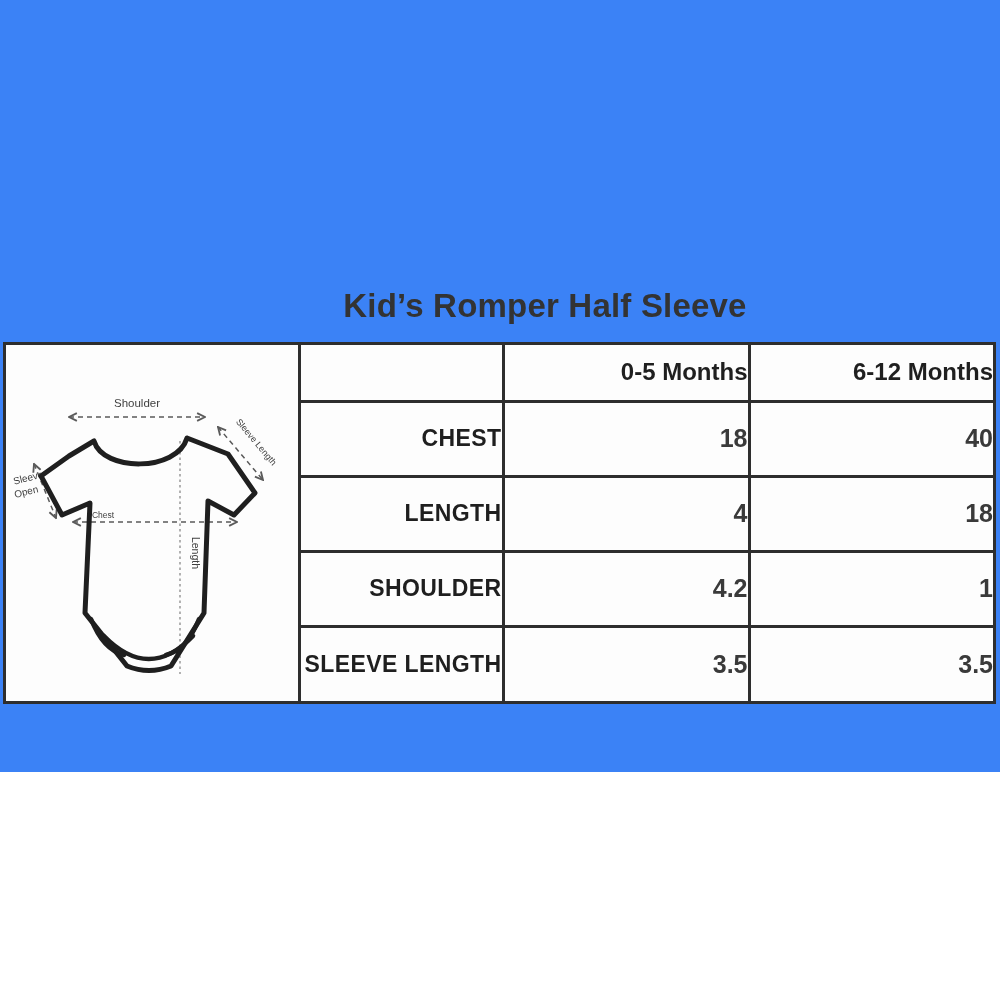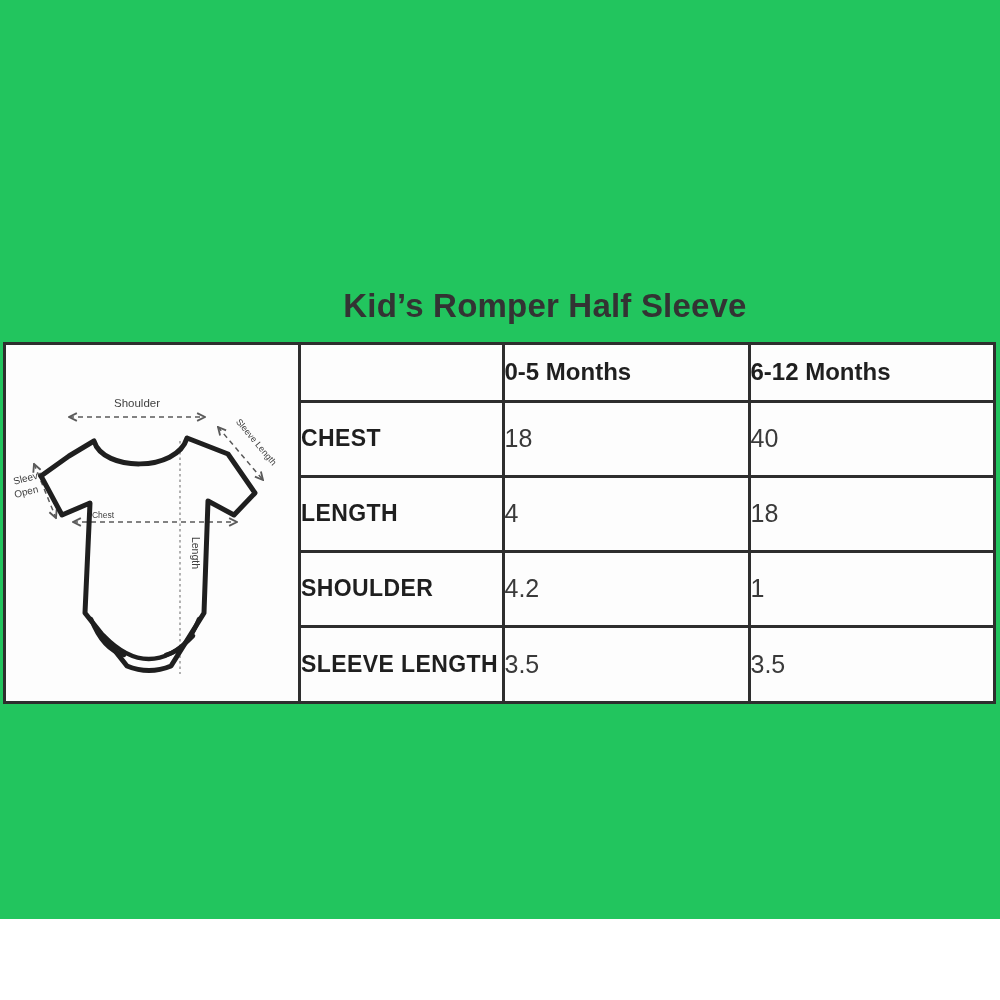--- a/index.html
+++ b/index.html
@@ -1,43 +1,43 @@
 <!DOCTYPE html>
 <html><head>
 <meta charset="utf-8">
 <style>
   html,body{margin:0;padding:0;background:#ffffff;}
   body{width:1000px;height:1000px;font-family:"Liberation Sans",sans-serif;}
-  .page{position:relative;width:1000px;height:919px;background:#22c55e;overflow:hidden;}
+  .page{position:relative;width:1000px;height:772px;background:#3b82f6;overflow:hidden;}
   .title{
     position:absolute;top:288px;left:45px;width:1000px;margin:0;
     text-align:center;font-size:33px;font-weight:700;color:#333;
     letter-spacing:0.2px;line-height:1.1;
   }
   .chart-box{
     position:absolute;top:342px;left:3px;width:987px;height:356px;
     border:3px solid #2e2e2e;display:flex;background:#fdfdfd;
   }
   .diagram-cell{width:292px;min-width:292px;border-right:3px solid #2e2e2e;}
   .diagram-cell svg{width:100%;height:100%;display:block;}
   .size-table{flex:1;border-collapse:collapse;table-layout:fixed;height:356px;}
   .size-table th,.size-table td{
-    border:3px solid #2e2e2e;text-align:left;vertical-align:middle;padding:0;
+    border:3px solid #2e2e2e;text-align:right;vertical-align:middle;padding:0;
     background:#fdfdfd;
   }
   
   .size-table tr > *:first-child{border-left:none;}
   .size-table tr > *:last-child{border-right:none;}
   .size-table thead tr > *{border-top:none;}
   .size-table tbody tr:last-child > *{border-bottom:none;}
   .size-table thead tr{height:56px;}
   .size-table tbody tr{height:60px;}
   .size-table thead th{font-size:24px;font-weight:700;color:#1f1f1f;}
   .size-table .row-label{font-size:23px;font-weight:700;color:#1f1f1f;letter-spacing:0.4px;}
-  .size-table .value{font-size:25px;font-weight:400;color:#3a3a3a;}
+  .size-table .value{font-size:25px;font-weight:700;color:#3a3a3a;}
   .outline{fill:none;stroke:#1f1f1f;stroke-width:5;stroke-linejoin:round;stroke-linecap:round;}
   .detail{fill:none;stroke:#1f1f1f;stroke-width:4.5;stroke-linecap:round;}
   .measure{fill:none;stroke:#5a5a5a;stroke-width:1.5;stroke-dasharray:5 4;}
   .measure-faint{fill:none;stroke:#8a8a8a;stroke-width:1.3;stroke-dasharray:2.5 3;}
   .note{fill:#3f3f3f;font-family:"Liberation Sans",sans-serif;}
 </style>
 </head>
 <body>
 
 <div class="page">

